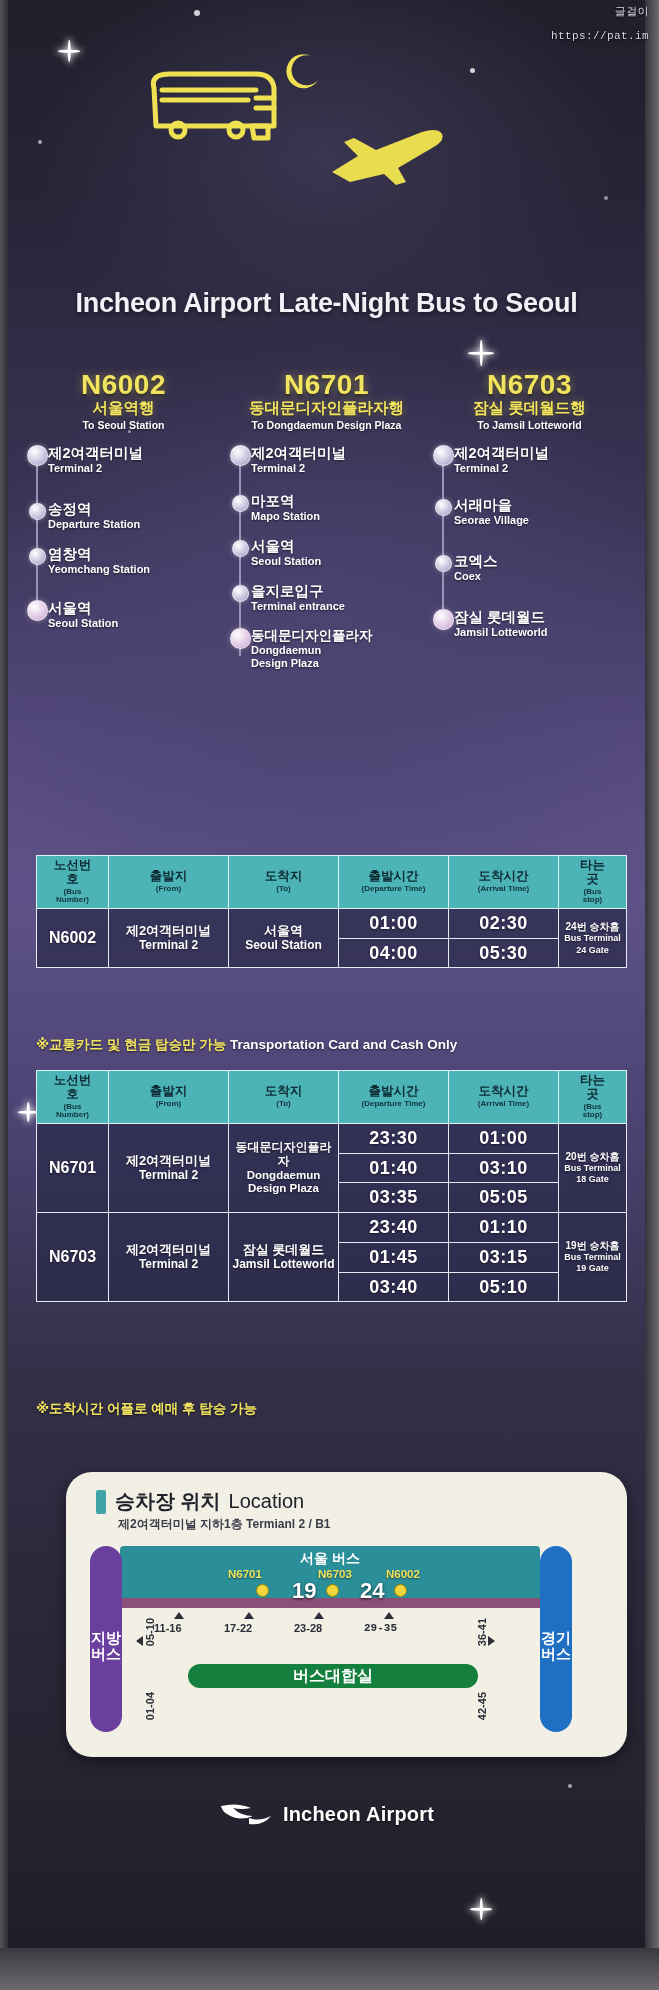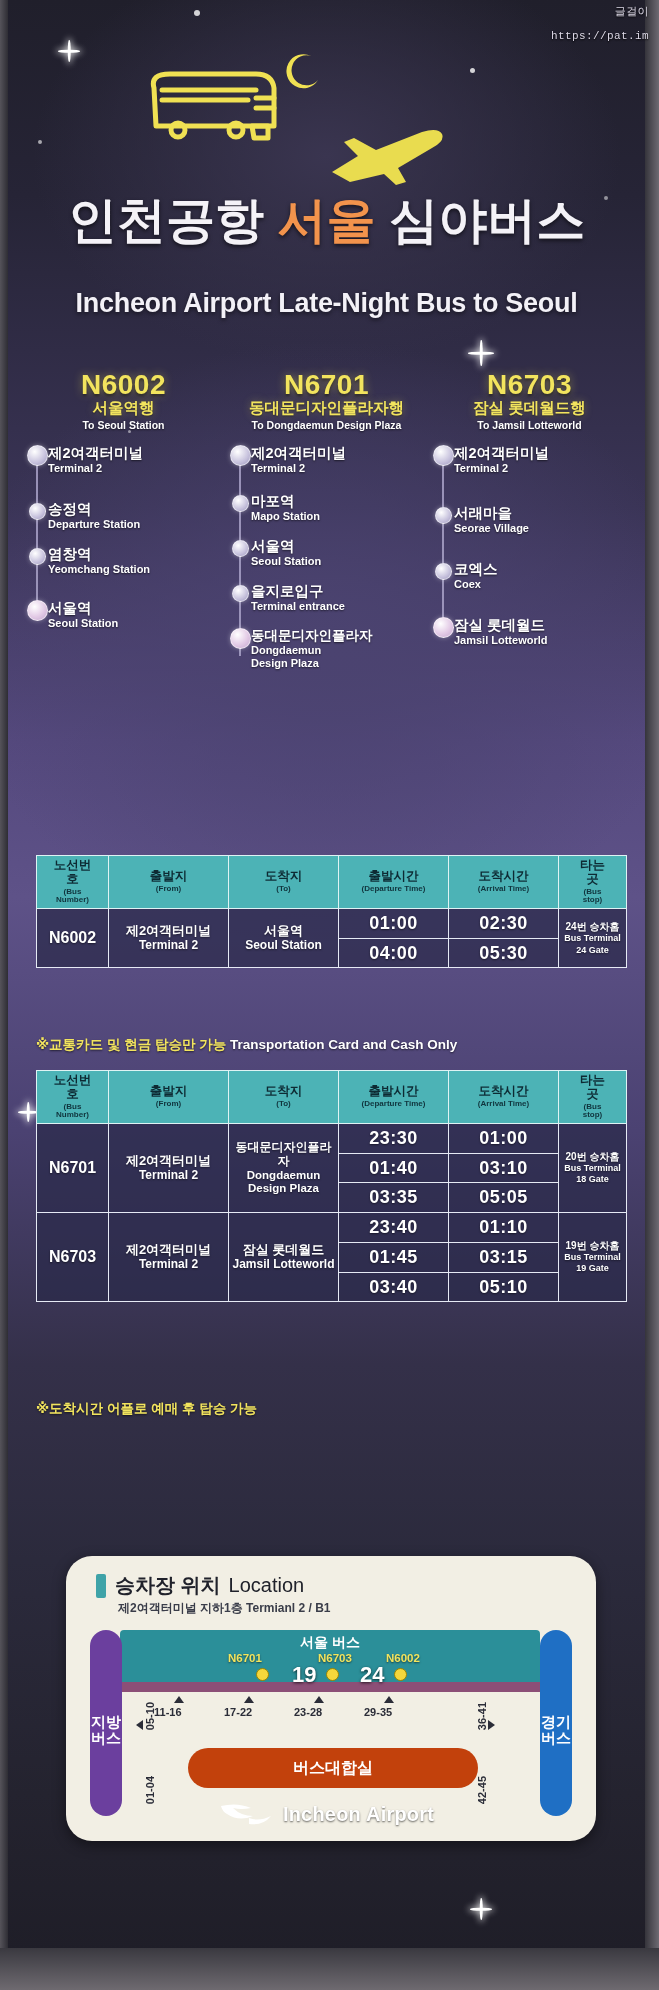--- a/index.html
+++ b/index.html
@@ -81,40 +81,40 @@
   .tbl td.time{font-size:18px;letter-spacing:.5px;}
   .tbl td.gate{font-size:10px;line-height:1.25;}
   .tbl td.gate .en{font-size:9px;}
   .tbl td.num{font-size:16px;}
 
   .note{position:absolute;left:28px;color:#f2e45e;font-size:13.5px;font-weight:bold;
      text-shadow:0 1px 2px rgba(0,0,0,.6);}
   .note .wht{color:#ffffff;}
 
   
-  .loc{position:absolute;left:58px;top:1556px;width:530px;height:285px;
+  .loc{position:absolute;left:58px;top:1472px;width:530px;height:285px;
      background:#f2efe4;border-radius:26px;box-shadow:0 4px 14px rgba(0,0,0,.45);
-     overflow:hidden;}
+     overflow:hidden;padding-left:31px;}
   .loc-head{position:absolute;left:30px;top:16px;display:flex;align-items:center;}
   .loc-bar{width:10px;height:24px;background:#3fa3a8;border-radius:2px;margin-right:9px;}
   .loc-t{color:#20222b;font-size:20px;font-weight:bold;}
   .loc-sub{position:absolute;left:52px;top:44px;color:#3a3d49;font-size:12px;font-weight:bold;}
 
   .map{position:absolute;left:22px;top:68px;width:486px;height:198px;}
   .teal{position:absolute;left:32px;top:6px;width:420px;height:58px;background:#2b8f99;
      border-radius:4px 4px 0 0;}
   .teal-lbl{position:absolute;left:0;right:0;top:4px;text-align:center;color:#ffffff;
      font-size:14px;font-weight:bold;}
   .platband{position:absolute;left:22px;top:58px;width:440px;height:10px;background:#8c4f77;}
   .sidebar-v{position:absolute;width:32px;border-radius:18px;}
   .sb-left{left:2px;top:6px;height:186px;background:#6b3f9e;}
   .sb-right{right:2px;top:6px;height:186px;background:#1f6fc4;}
   .sb-txt{position:absolute;left:0;right:0;top:84px;text-align:center;color:#fff;
      font-size:15px;font-weight:bold;line-height:1.05;}
-  .hall{position:absolute;left:100px;top:124px;width:290px;height:40px;background:#c2410c;
+  .hall{position:absolute;left:100px;top:124px;width:290px;height:24px;background:#15803d;
      border-radius:20px;display:flex;align-items:center;justify-content:center;
      color:#ffffff;font-size:16px;font-weight:bold;}
   .bchip{position:absolute;color:#f2e45e;font-size:11.5px;font-weight:bold;
      text-shadow:0 1px 2px rgba(0,0,0,.55);}
   .bdot{position:absolute;width:11px;height:11px;border-radius:50%;background:#f4d73c;
      border:1px solid #9a8300;}
   .gnum{position:absolute;color:#fff;font-size:22px;font-weight:bold;
      text-shadow:0 1px 3px rgba(0,0,0,.75);}
   .rng{position:absolute;color:#2b2d38;font-size:11px;font-weight:bold;}
   .rng.vert{writing-mode:vertical-rl;transform:rotate(180deg);}
@@ -166,25 +166,20 @@
           <circle cx="42" cy="62" r="7"></circle>
           <circle cx="100" cy="62" r="7"></circle>
           <path d="M116 58 L132 58 L132 70 L118 70 Z"></path>
         </g>
       </svg>
       <svg class="plane-svg" width="150" height="60" viewBox="0 0 150 60">
         <path d="M6 44 L32 28 L18 14 L28 10 L50 22 L96 4 Q112 -1 116 6 Q119 13 106 20 L72 40 L80 54 L70 57 L58 46 L24 54 Z" fill="#e9dc4f"></path>
       </svg>
     </div>
 
-    <div class="title-ko">
-      <span class="w">인천공항</span>
-      <span class="o">서울</span>
-      <span class="w">심야버스</span>
-    </div>
     <div class="title-en">Incheon Airport Late-Night Bus to Seoul</div>
 
     <div class="routes">
 
       <div class="route">
         <div class="r-num">N6002</div>
         <div class="r-ko">서울역행</div>
         <div class="r-en">To Seoul Station</div>
         <div class="stops">
           <div class="rail"></div>
@@ -250,21 +245,21 @@
         <div class="r-num">N6703</div>
         <div class="r-ko">잠실 롯데월드행</div>
         <div class="r-en">To Jamsil Lotteworld</div>
         <div class="stops">
           <div class="rail"></div>
           <div class="stop">
             <span class="pin big"></span>
             <div class="s-ko">제2여객터미널</div>
             <div class="s-en">Terminal 2</div>
           </div>
-          <div class="stop" style="margin-top:26px;">
+          <div class="stop" style="margin-top:18px;">
             <span class="pin"></span>
             <div class="s-ko">서래마을</div>
             <div class="s-en">Seorae Village</div>
           </div>
           <div class="stop" style="margin-top:22px;">
             <span class="pin"></span>
             <div class="s-ko">코엑스</div>
             <div class="s-en">Coex</div>
           </div>
           <div class="stop" style="margin-top:22px;">
@@ -405,21 +400,21 @@
         <div class="bchip" style="left:298px;top:28px;">N6002</div>
         <div class="bdot" style="left:306px;top:44px;"></div>
 
         <div class="tri" style="left:86px;top:72px;"></div>
         <div class="rng" style="left:66px;top:82px;">11-16</div>
         <div class="tri" style="left:156px;top:72px;"></div>
         <div class="rng" style="left:136px;top:82px;">17-22</div>
         <div class="tri" style="left:226px;top:72px;"></div>
         <div class="rng" style="left:206px;top:82px;">23-28</div>
         <div class="tri" style="left:296px;top:72px;"></div>
-        <div class="rng" style="left:276px;top:82px;">29-35</div>
+        <div class="rng" style="left:276px;top:82px;font-family:Liberation Mono, monospace;">29-35</div>
 
         <div class="tri l" style="left:48px;top:96px;"></div>
         <div class="rng vert" style="left:56px;top:78px;">05-10</div>
         <div class="rng vert" style="left:56px;top:152px;">01-04</div>
         <div class="tri r" style="left:400px;top:96px;"></div>
         <div class="rng vert" style="left:388px;top:78px;">36-41</div>
         <div class="rng vert" style="left:388px;top:152px;">42-45</div>
 
         <div class="hall">버스대합실</div>
       </div>

